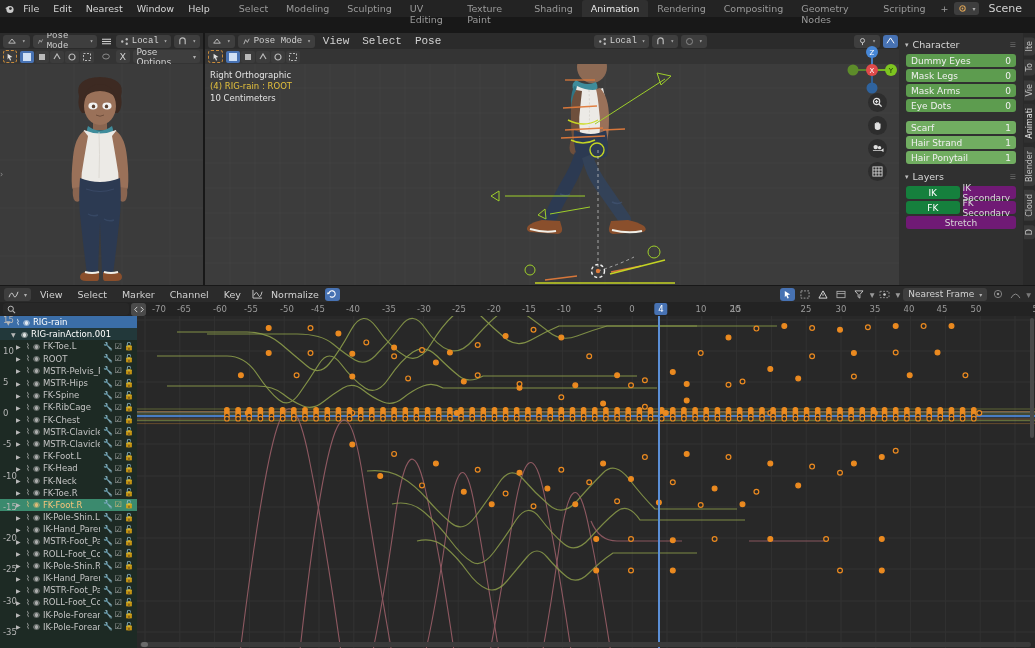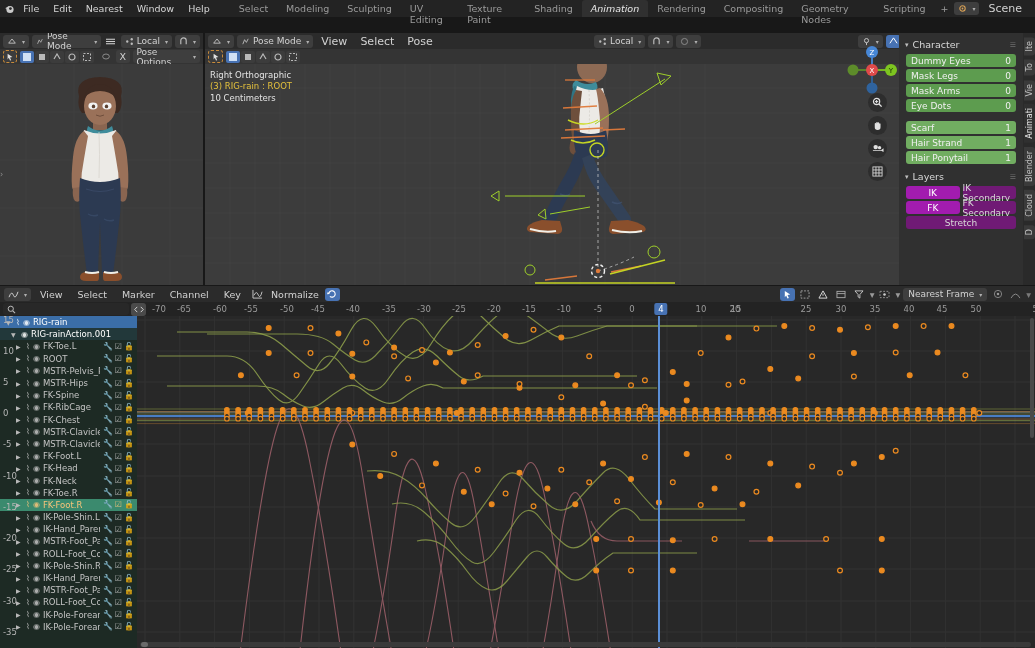--- a/index.html
+++ b/index.html
@@ -19,56 +19,56 @@
           background:radial-gradient(circle at 35% 35%,#f4911e,#c25b0a); position:relative;}
   .blogo:after{content:"";position:absolute;left:1.5px;top:2.5px;width:4px;height:4px;border-radius:50%;background:#e8e8e8;}
 
   
   .topbar{ height:17px; background:#232323; display:flex; align-items:center; gap:0; padding:0 4px; }
   .tb-logo{ width:13px;height:13px; display:flex;align-items:center;justify-content:center; }
   .menu{ display:flex; align-items:center; }
   .menu > div{ padding:2px 7px; font-size:9.5px; color:#d6d6d6; }
   .wtabs{ display:flex; align-items:center; margin-left:13px; height:17px;}
   .wtab{ padding:3px 9px; font-size:9.5px; color:#9a9a9a; height:17px; line-height:11px;}
-  .wtab.active{ background:#303030; color:#e8e8e8; border-radius:3px 3px 0 0;font-style:italic; }
+  .wtab.active{ background:#303030; color:#e8e8e8; border-radius:3px 3px 0 0; }
   .wtab.plus{ color:#9a9a9a; padding:3px 6px;}
   .topright{ margin-left:auto; display:flex; align-items:center; gap:4px; padding-right:4px; }
   .drop{ display:flex;align-items:center;gap:3px; background:#3e3e3e; border-radius:3px; padding:1px 4px; height:13px; font-size:9px;}
   .drop .car{ font-size:6px; color:#b0b0b0; margin-left:2px;}
   .plain{ font-size:11px; color:#d2d2d2; padding:0 5px;}
   .ibtn{ width:15px;height:13px;border-radius:3px;background:#3e3e3e;display:flex;align-items:center;justify-content:center;}
   .ibtn.blue{ background:#4772b3; }
   .ibtn.flat{ background:transparent; }
 
   
   .mid{ position:absolute; left:0; top:33px; right:0; height:252px; }
   .vp-left{ position:absolute; left:0; top:0; width:203px; height:252px; background:#393939; overflow:hidden;}
   .vp-right{ position:absolute; left:205px; top:0; right:0; height:252px; background:#3c3c3c; overflow:hidden;}
 
-  .vhdr{ height:16px; background:#2b2b2b; display:flex;align-items:center; gap:3px; padding:0 3px;}
+  .vhdr{ height:16px; background:#2b2b2b; display:flex;align-items:center; gap:3px; padding:0 3px;font-family:Liberation Mono, monospace;}
   .vsub{ height:15px; background:#343434; display:flex;align-items:center; gap:3px; padding:0 3px;}
 
   .selmodes{ display:flex; gap:1px; }
   .sm{ width:14px;height:12px;border-radius:2px;background:#3c3c3c;display:flex;align-items:center;justify-content:center;}
   .sm.on{ background:#4772b3; }
 
   
   .vtxt{ position:absolute; font-size:8.5px; line-height:11.5px; white-space:nowrap; }
 
   
   .npanel{ position:absolute; right:12px; top:0; width:124px; height:252px; background:#303030; padding:4px 3px; }
   .ptitle{ display:flex;align-items:center; gap:4px; font-size:9.5px; color:#d8d8d8; padding:2px 3px;}
   .ptitle .tri{ font-size:7px; color:#c0c0c0;}
   .ptitle .grip{ margin-left:auto; color:#6e6e6e; letter-spacing:1px; font-size:7px;}
   .prop{ height:13px; margin:2px 4px; border-radius:3px; background:#5d9c4f;
          display:flex;align-items:center; justify-content:space-between; padding:0 5px; font-size:9px; color:#f0f0f0;}
   .prop.lt{ background:#71ad61; }
   .gap{ height:5px; }
   .lyr{ display:flex; gap:3px; margin:2px 4px;}
-  .lbtn{ flex:1; height:13px; border-radius:3px; background:#a21caf; color:#fff; font-size:9px;
+  .lbtn{ flex:1; height:13px; border-radius:3px; background:#15803d; color:#fff; font-size:9px;
          display:flex;align-items:center;justify-content:center;}
   .lbtn.gray{ background:#701a75; color:#d8d8d8;}
   .lbtn.wide{ width:100%; }
 
   
   .vtabs{ position:absolute; right:0; top:0; width:12px; height:252px; background:#2a2a2a;
           display:flex; flex-direction:column; align-items:center; padding-top:4px; gap:4px;}
   .vtab{ writing-mode:vertical-rl; transform:rotate(180deg); background:#3a3a3a; color:#c0c0c0;
          font-size:8px; padding:4px 1px; border-radius:3px 0 0 3px; white-space:nowrap; overflow:hidden;}
   .vtab.active{ background:#303030; color:#e6e6e6;}
@@ -526,21 +526,21 @@
         </g>
         <g stroke="#cfcfcf" stroke-width="0.9" fill="none" stroke-dasharray="3 3" opacity=".8">
           <line x1="393" y1="86" x2="393" y2="207"></line>
           <path d="M393 207 q20 -6 36 -14"></path>
         </g>
         <circle cx="393" cy="207" r="6.5" fill="none" stroke="#f0f0f0" stroke-width="1.4" stroke-dasharray="3 2.4"></circle>
         <circle cx="393" cy="207" r="2.2" fill="#e07a3a"></circle>
       </svg>
 
       <div class="vtxt" style="left:5px;top:37px;color:#e2e2e2">Right Orthographic</div>
-      <div class="vtxt" style="left:5px;top:48px;color:#e4c13c">(3) RIG-rain : ROOT</div>
+      <div class="vtxt" style="left:5px;top:48px;color:#e4c13c">(4) RIG-rain : ROOT</div>
       <div class="vtxt" style="left:5px;top:60px;color:#e2e2e2">10 Centimeters</div>
 
       <svg width="60" height="62" viewBox="0 0 60 62" style="position:absolute;right:133px;top:6px">
         <line x1="30" y1="31" x2="30" y2="15" stroke="#4787d6" stroke-width="1.8"></line>
         <line x1="30" y1="31" x2="47" y2="31" stroke="#7dc520" stroke-width="1.8"></line>
         <line x1="30" y1="31" x2="13" y2="31" stroke="#5d8c2a" stroke-width="1.8"></line>
         <line x1="30" y1="31" x2="30" y2="47" stroke="#2f639e" stroke-width="1.8"></line>
         <circle cx="30" cy="13" r="6" fill="#4787d6"></circle>
           <text x="30" y="16" font-size="7" fill="#fff" text-anchor="middle" font-family="DejaVu Sans">Z</text>
         <circle cx="49" cy="31" r="6" fill="#7dc520"></circle>

